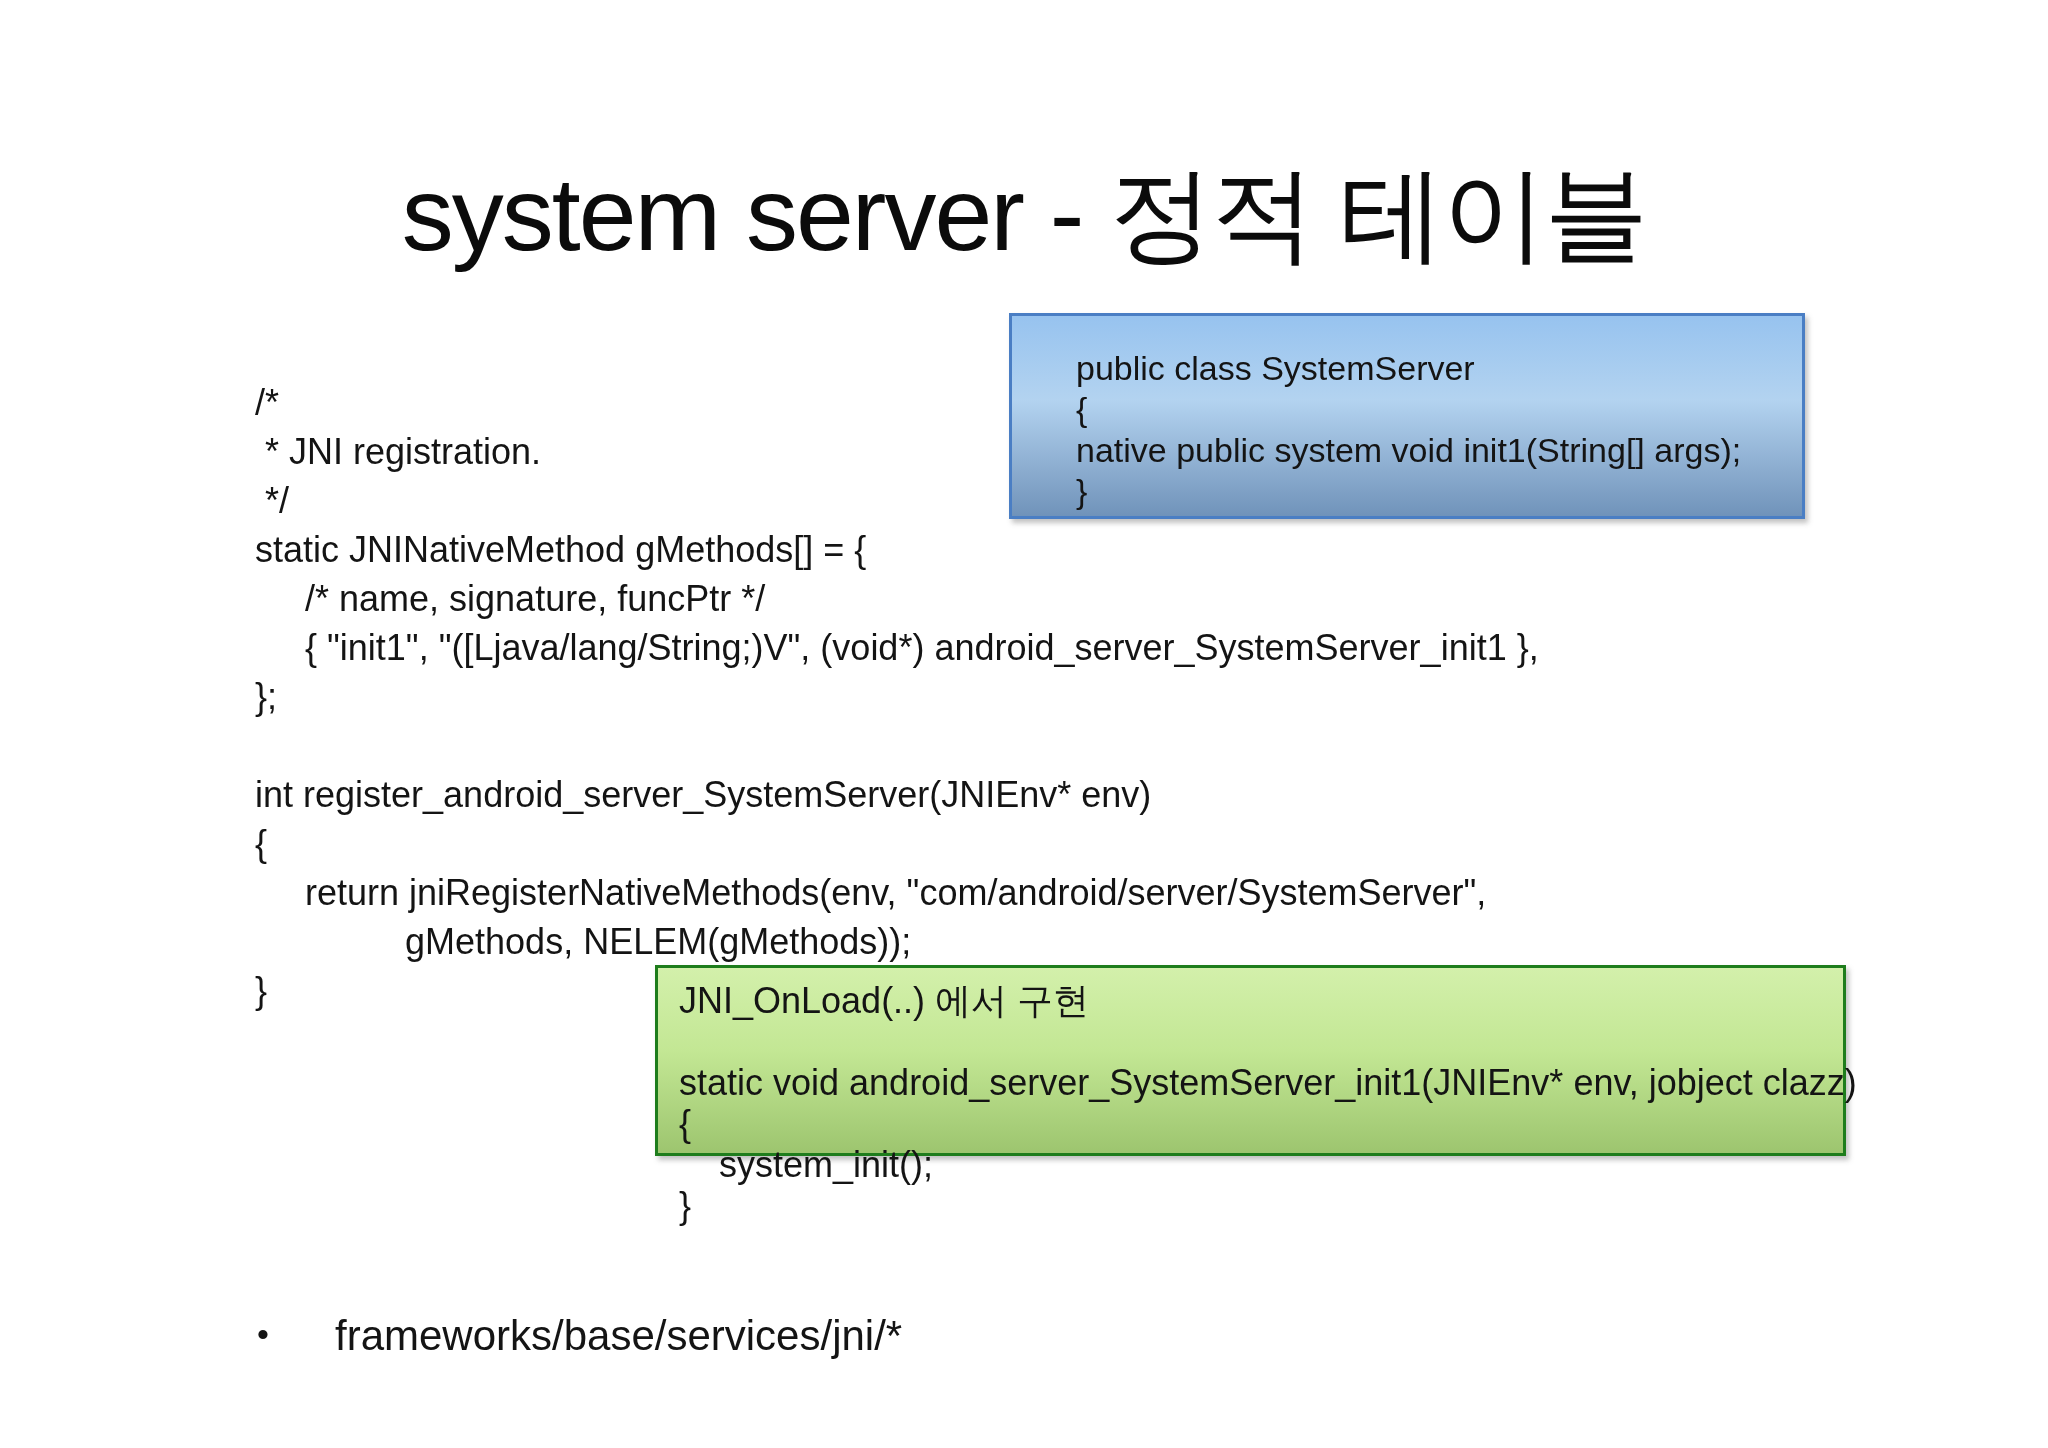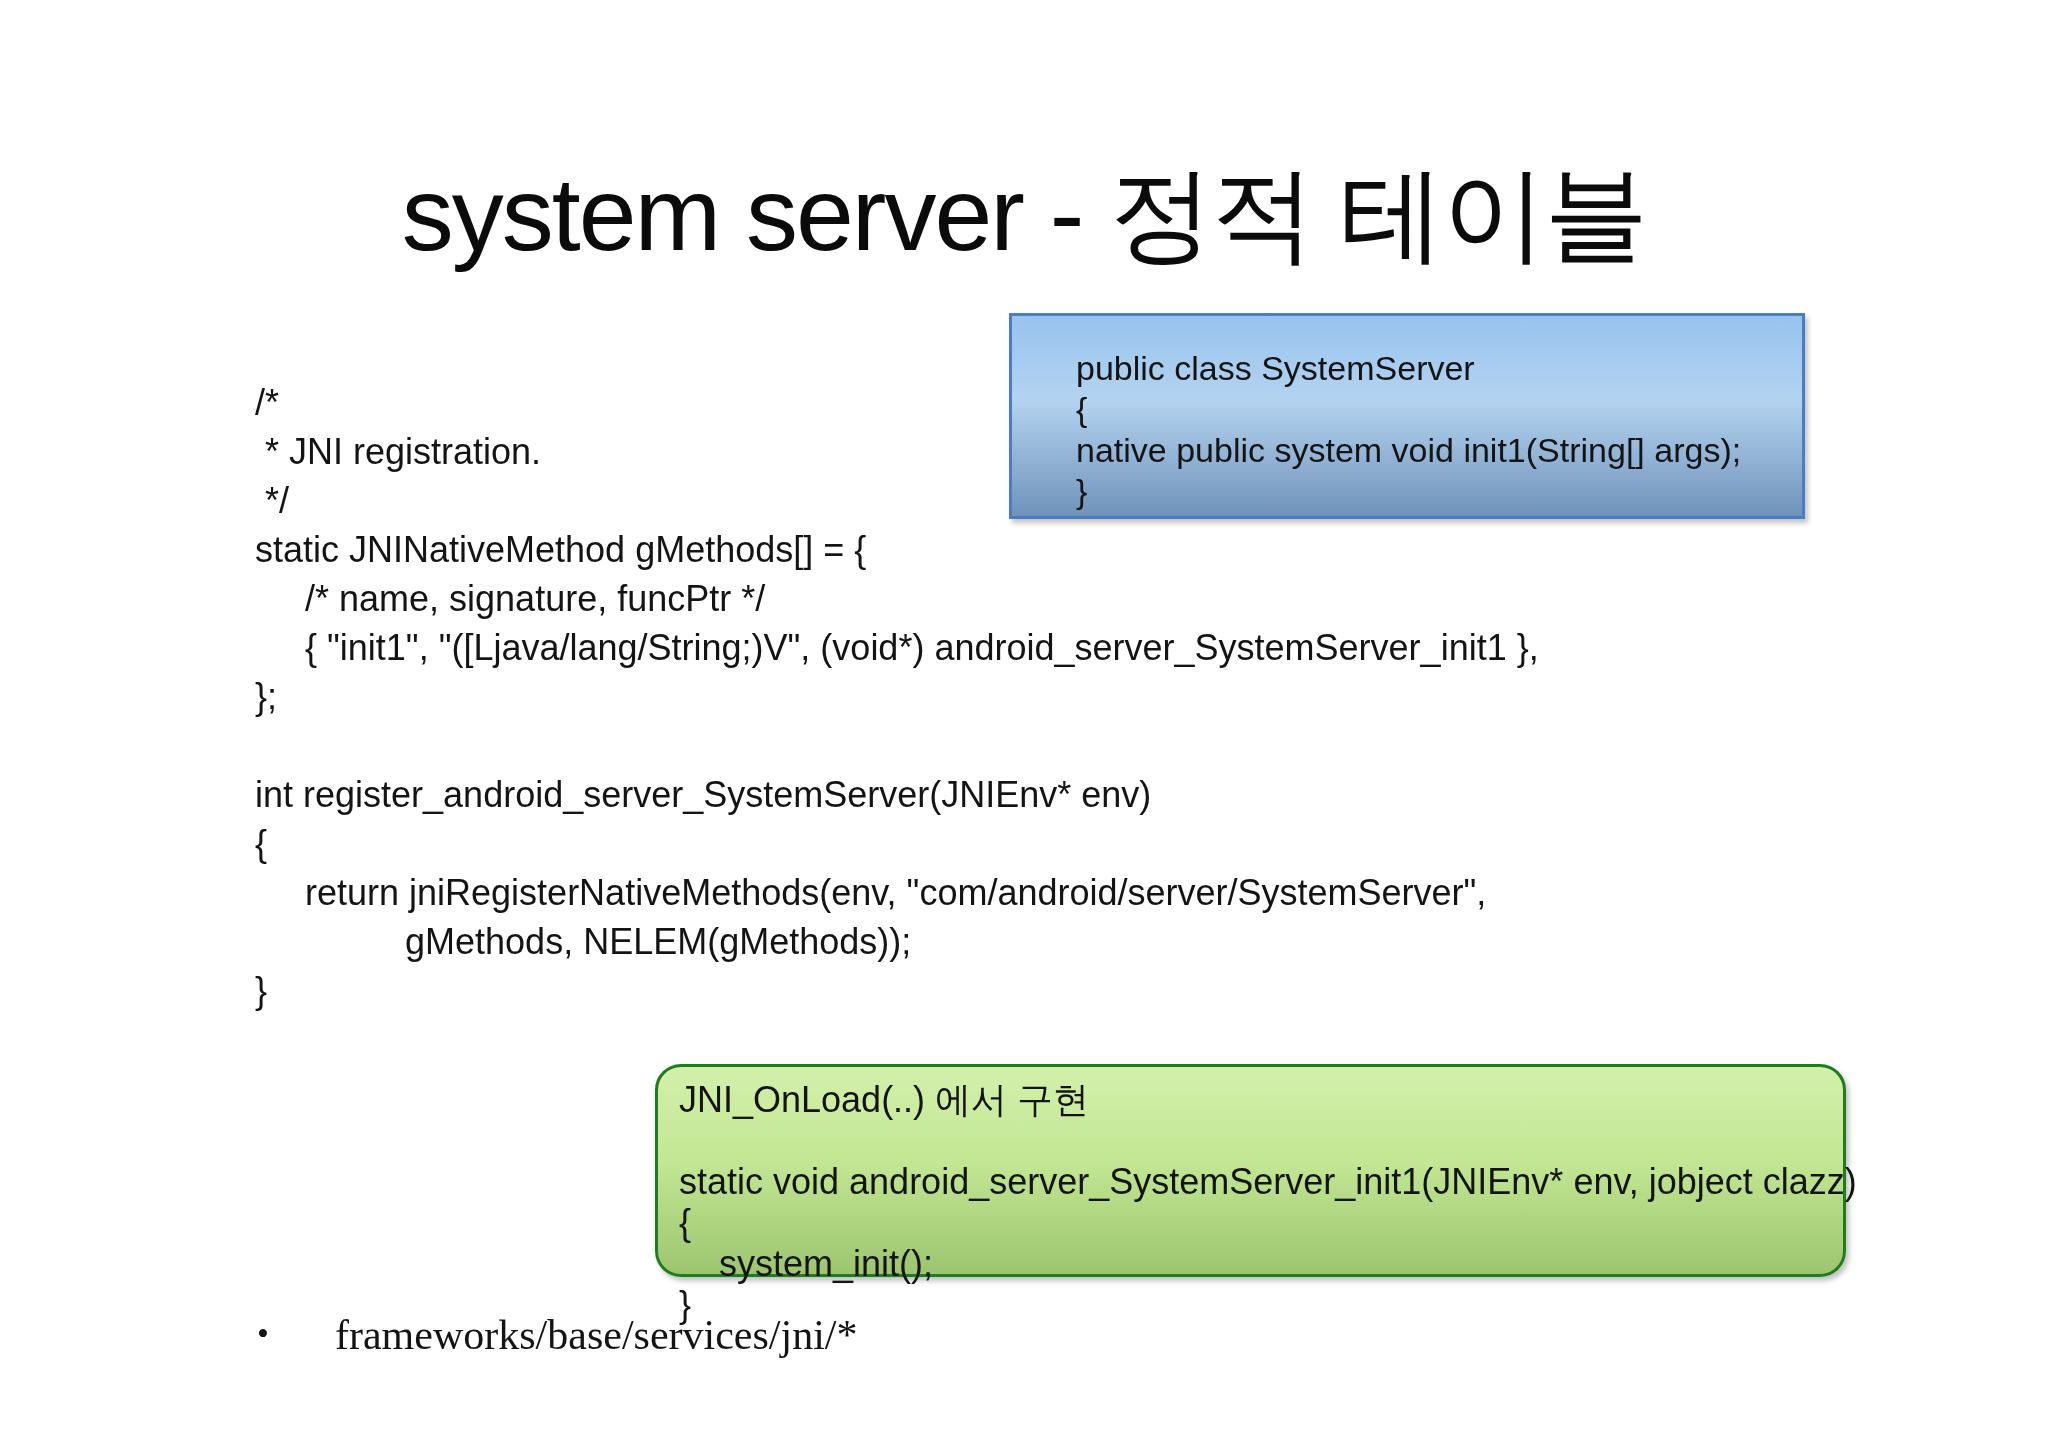--- a/index.html
+++ b/index.html
@@ -60,41 +60,39 @@
     border-color: #4a7ec4;
     background: linear-gradient(to bottom, #97c3ef 0%, #b3d3f0 42%, #8aabce 78%, #7093ba 100%);
   }
   .callout-blue pre.code {
     padding: 32px 0 0 64px;
     font-size: 34px;
     line-height: 41px;
   }
   .callout-green {
     left: 655px;
-    top: 1064px;
+    top: 965px;
     width: 1191px;
-    height: 213px;
+    height: 191px;
     border-color: #1e7d1c;
     background: linear-gradient(to bottom, #d3f0ab 0%, #c3e794 45%, #9dc56f 100%);
-    border-radius: 26px;
   }
   .callout-green pre.code {
     padding: 12px 0 0 21px;
     font-size: 36px;
     line-height: 41px;
   }
   .bullet-row {
     position: absolute;
     left: 257px;
     top: 1308px;
     font-size: 42px;
     line-height: 52px;
     white-space: nowrap;
     color: #141414;
-    font-family: Liberation Serif, serif;
   }
   .bullet-marker {
     display: inline-block;
     width: 78px;
     font-size: 34px;
     vertical-align: 4px;
   }
 </style>
 </head>
 <body>

